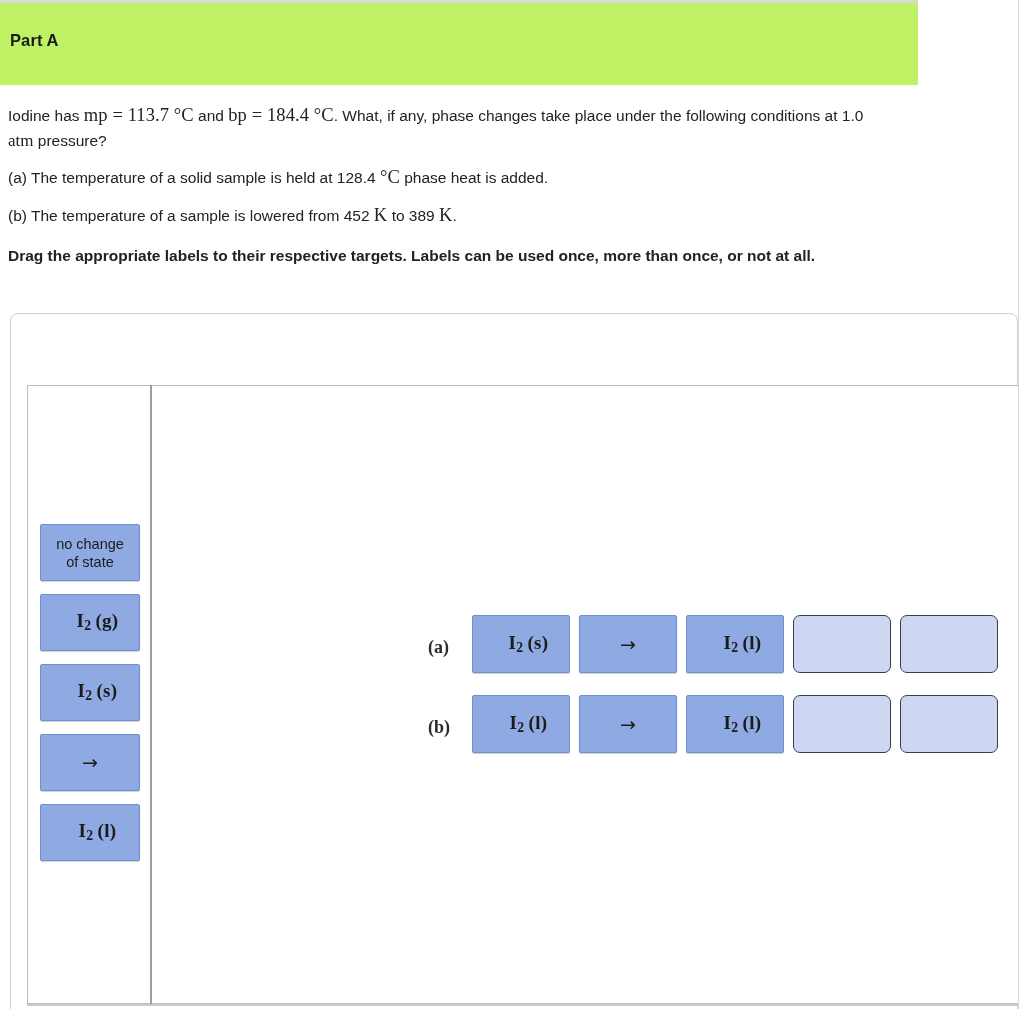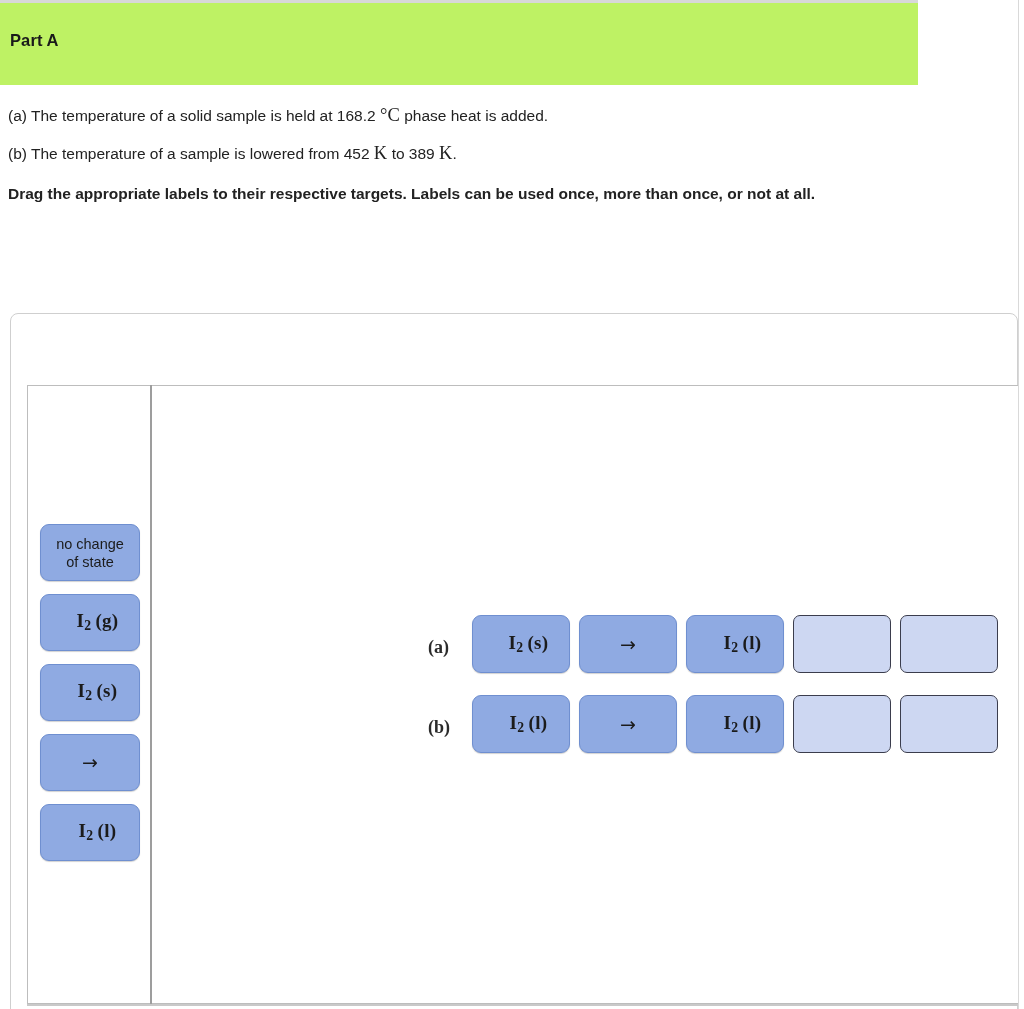--- a/index.html
+++ b/index.html
@@ -126,21 +126,21 @@
 
   
   .bank {
     position: absolute;
     left: 40px;
     top: 524px;
     width: 100px;
   }
   .tile {
     box-sizing: border-box;
-    border-radius: 9px;
+    border-radius: 2px;
     background: #8faae2;
     border: 1.5px solid #6f8fd0;
     box-shadow: 0 1px 1px rgba(0,0,0,0.18);
     display: flex;
     align-items: center;
     justify-content: center;
     text-align: center;
     color: #1b1b1b;
   }
   .bank .tile {
@@ -219,22 +219,23 @@
 <body>
 
 <div class="top-rule"></div>
 <div class="page-right-border"></div>
 
 <div class="part-header">
   <div class="part-title">Part A</div>
 </div>
 
 <div class="qbody">
-
-  <p class="qpara"><span>(a) The temperature of a solid sample is held at 168.2 </span><span class="m">°C</span><span> phase heat is added.</span></p>
+  <p class="qpara"><span>Iodine has </span><span class="m">mp = 113.7 °C</span><span> and </span><span class="m">bp = 184.4 °C</span><span>. What, if any, phase changes take place under the following conditions at 1.0 </span><span class="m-sm">atm</span><span> pressure?</span></p>
+
+  <p class="qpara"><span>(a) The temperature of a solid sample is held at 128.4 </span><span class="m">°C</span><span> phase heat is added.</span></p>
 
   <p class="qpara"><span>(b) The temperature of a sample is lowered from 452 </span><span class="m">K</span><span> to 389 </span><span class="m">K</span><span>.</span></p>
 
   <p class="qpara instr">Drag the appropriate labels to their respective targets. Labels can be used once, more than once, or not at all.</p>
 </div>
 
 <div class="drag-outer"></div>
 <div class="drag-inner"></div>
 <div class="inner-bottom-shadow"></div>
 <div class="divider"></div>

